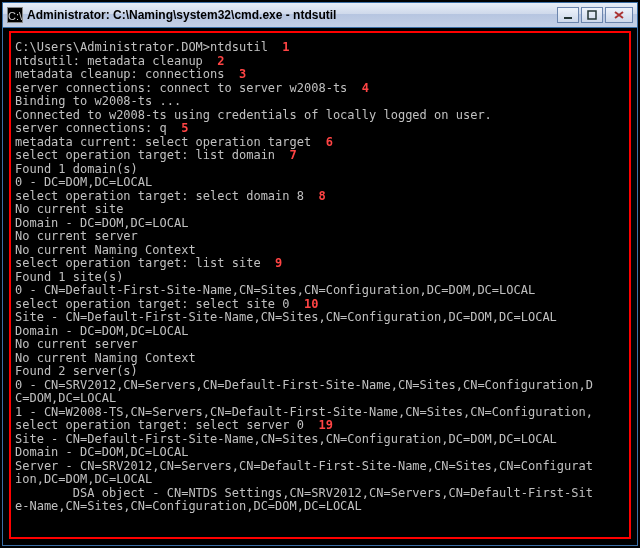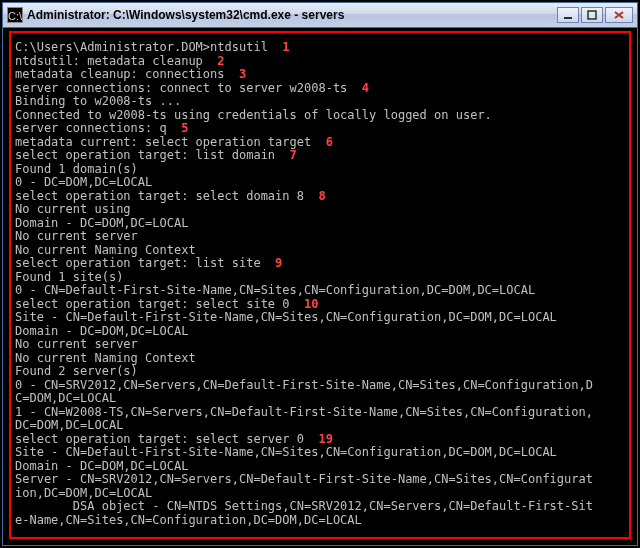--- a/index.html
+++ b/index.html
@@ -82,21 +82,21 @@
     font-family:"Lucida Console", monospace;
   }
   .blank{ height:6px; }
 </style>
 </head>
 <body>
 
 <div class="window">
   <div class="titlebar">
     <span class="icon">C:\</span>
-    <span class="title">Administrator: C:\Windows\system32\cmd.exe - servers</span>
+    <span class="title">Administrator: C:\Naming\system32\cmd.exe - ntdsutil</span>
     <div class="win-buttons">
       <div class="win-btn">
         <svg viewBox="0 0 10 10">
             <rect x="1" y="7" width="8" height="2" fill="#233"></rect>
           </svg>
       </div>
       <div class="win-btn">
         <svg viewBox="0 0 10 10">
             <rect x="1" y="1" width="8" height="8" fill="none" stroke="#233" stroke-width="1.5"></rect>
           </svg>
@@ -116,37 +116,36 @@
       <div class="line"><span>metadata cleanup: connections</span><span class="num">  3</span></div>
       <div class="line"><span>server connections: connect to server w2008-ts</span><span class="num">  4</span></div>
       <div class="line"><span>Binding to w2008-ts ...</span></div>
       <div class="line"><span>Connected to w2008-ts using credentials of locally logged on user.</span></div>
       <div class="line"><span>server connections: q</span><span class="num">  5</span></div>
       <div class="line"><span>metadata current: select operation target</span><span class="num">  6</span></div>
       <div class="line"><span>select operation target: list domain</span><span class="num">  7</span></div>
       <div class="line"><span>Found 1 domain(s)</span></div>
       <div class="line"><span>0 - DC=DOM,DC=LOCAL</span></div>
       <div class="line"><span>select operation target: select domain 8</span><span class="num">  8</span></div>
-      <div class="line"><span>No current using</span></div>
+      <div class="line"><span>No current site</span></div>
       <div class="line"><span>Domain - DC=DOM,DC=LOCAL</span></div>
       <div class="line"><span>No current server</span></div>
       <div class="line"><span>No current Naming Context</span></div>
       <div class="line"><span>select operation target: list site</span><span class="num">  9</span></div>
       <div class="line"><span>Found 1 site(s)</span></div>
       <div class="line"><span>0 - CN=Default-First-Site-Name,CN=Sites,CN=Configuration,DC=DOM,DC=LOCAL</span></div>
       <div class="line"><span>select operation target: select site 0</span><span class="num">  10</span></div>
       <div class="line"><span>Site - CN=Default-First-Site-Name,CN=Sites,CN=Configuration,DC=DOM,DC=LOCAL</span></div>
       <div class="line"><span>Domain - DC=DOM,DC=LOCAL</span></div>
       <div class="line"><span>No current server</span></div>
       <div class="line"><span>No current Naming Context</span></div>
       <div class="line"><span>Found 2 server(s)</span></div>
       <div class="line"><span>0 - CN=SRV2012,CN=Servers,CN=Default-First-Site-Name,CN=Sites,CN=Configuration,D</span></div>
       <div class="line"><span>C=DOM,DC=LOCAL</span></div>
       <div class="line"><span>1 - CN=W2008-TS,CN=Servers,CN=Default-First-Site-Name,CN=Sites,CN=Configuration,</span></div>
-      <div class="line"><span>DC=DOM,DC=LOCAL</span></div>
       <div class="line"><span>select operation target: select server 0</span><span class="num">  19</span></div>
       <div class="line"><span>Site - CN=Default-First-Site-Name,CN=Sites,CN=Configuration,DC=DOM,DC=LOCAL</span></div>
       <div class="line"><span>Domain - DC=DOM,DC=LOCAL</span></div>
       <div class="line"><span>Server - CN=SRV2012,CN=Servers,CN=Default-First-Site-Name,CN=Sites,CN=Configurat</span></div>
       <div class="line"><span>ion,DC=DOM,DC=LOCAL</span></div>
       <div class="line"><span>        DSA object - CN=NTDS Settings,CN=SRV2012,CN=Servers,CN=Default-First-Sit</span></div>
       <div class="line"><span>e-Name,CN=Sites,CN=Configuration,DC=DOM,DC=LOCAL</span></div>
     </div>
 </div>
 

